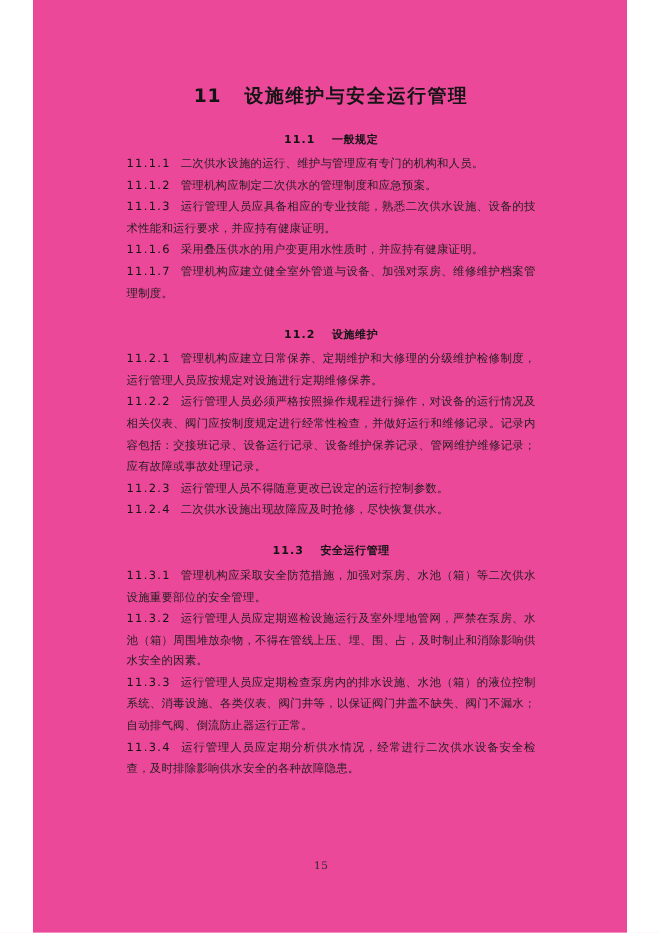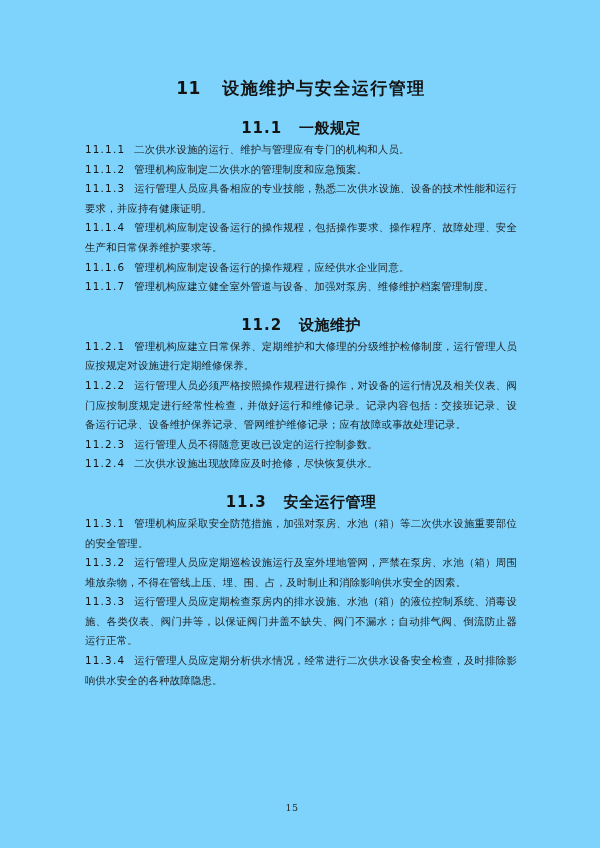--- a/index.html
+++ b/index.html
@@ -2,24 +2,24 @@
 <html lang="zh"><head>
 <meta charset="utf-8">
 <style>
   html, body {
     margin: 0;
     padding: 0;
     background: #ffffff;
   }
   .doc-page {
     position: relative;
-    width: 600px;
+    width: 540px;
     height: 848px;
     margin: 0 auto;
-    background: #7dd3fc;
+    background: #ec4899;
     color: #1f1f1f;
     font-family: "DejaVu Serif", "Liberation Serif", serif;
     overflow: hidden;
     box-sizing: border-box;
   }
   .content {
     margin: 0 83px 0 85px;
   }
   .chapter-title {
     margin: 76px 0 0 0;
@@ -33,21 +33,21 @@
   }
   .chapter-title .chapter-num {
     letter-spacing: 0.5px;
     margin-right: 14px;
   }
   .section-heading {
     margin: 21px 0 5px 0;
     text-align: center;
     font-family: "DejaVu Sans", "Liberation Sans", sans-serif;
     font-weight: bold;
-    font-size: 15px;
+    font-size: 10px;
     line-height: 14px;
     letter-spacing: 0.5px;
     color: #141414;
   }
   .section-heading .sec-num {
     margin-right: 11px;
     letter-spacing: 1px;
   }
   .clauses {
     margin: 0;
@@ -71,21 +71,20 @@
   }
   .page-number {
     position: absolute;
     left: 0;
     right: 16px;
     top: 782px;
     text-align: center;
     font-size: 9.5px;
     color: #2a2a2a;
     letter-spacing: 0.5px;
-    margin-top: 20px;
   }
 </style>
 </head>
 <body>
 
 <div class="doc-page">
   <div class="content">
 
     <h1 class="chapter-title">
       <span class="chapter-num">11</span>
@@ -104,27 +103,24 @@
   </p>
 
   <p class="clause">
     <span class="clause-num">11.1.2</span><span class="clause-text">管理机构应制定二次供水的管理制度和应急预案。</span>
   </p>
 
   <p class="clause">
     <span class="clause-num">11.1.3</span><span class="clause-text">运行管理人员应具备相应的专业技能，熟悉二次供水设施、设备的技术性能和运行要求，并应持有健康证明。</span>
   </p>
 
-  <p class="clause">
-    <span class="clause-num">11.1.4</span><span class="clause-text">管理机构应制定设备运行的操作规程，包括操作要求、操作程序、故障处理、安全生产和日常保养维护要求等。</span>
-  </p>
 
 
   <p class="clause">
-    <span class="clause-num">11.1.6</span><span class="clause-text">管理机构应制定设备运行的操作规程，应经供水企业同意。</span>
+    <span class="clause-num">11.1.6</span><span class="clause-text">采用叠压供水的用户变更用水性质时，并应持有健康证明。</span>
   </p>
 
   <p class="clause">
     <span class="clause-num">11.1.7</span><span class="clause-text">管理机构应建立健全室外管道与设备、加强对泵房、维修维护档案管理制度。</span>
   </p>
 </div>
   </section>
 
   <section class="section">
     <h2 class="section-heading">

